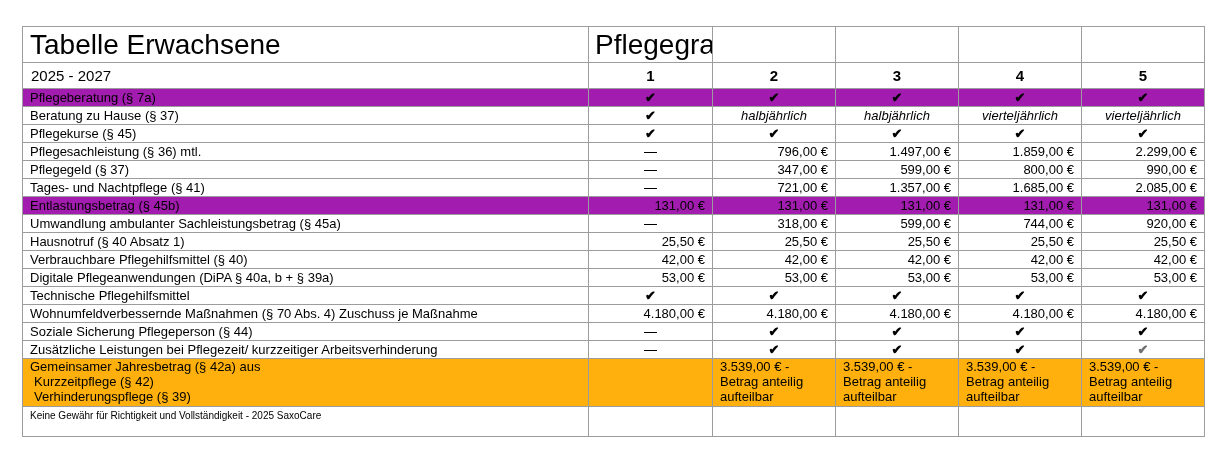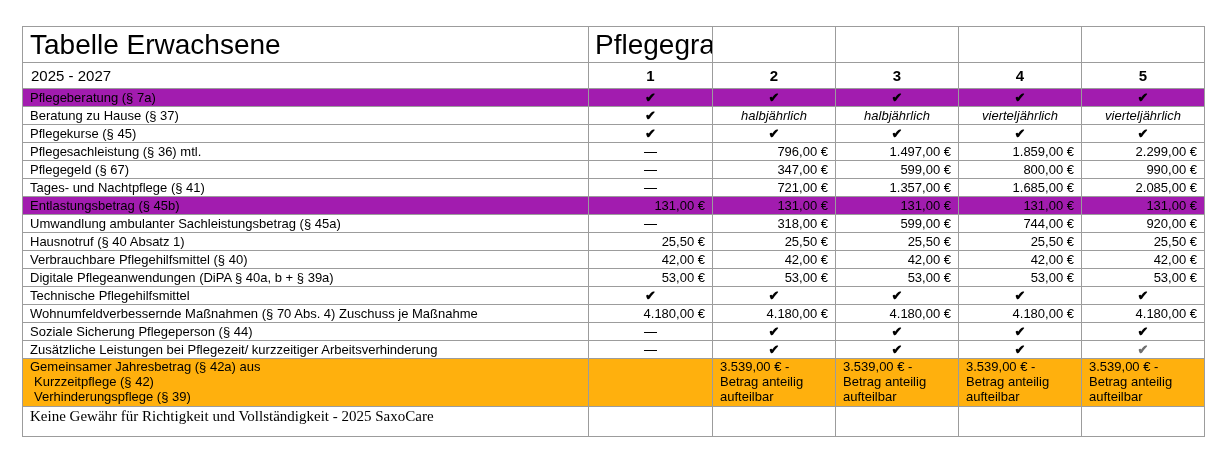--- a/index.html
+++ b/index.html
@@ -56,22 +56,22 @@
     padding-top: 0; padding-bottom: 2px;
   }
   tr.row-joint .sub-line { padding-left: 4px; }
   
   tr.row-footer td {
     height: 30px;
     vertical-align: top;
     padding-top: 3px;
   }
   tr.row-footer td.note {
-    font-family: Liberation Serif, serif;
-    font-size: 15px;
+    font-family: Liberation Sans, sans-serif;
+    font-size: 10px;
     line-height: 12px;
   }
 </style>
 </head>
 <body>
 
 <div class="sheet">
   <table class="benefits">
     <colgroup>
       <col style="width:566px">
@@ -129,21 +129,21 @@
         </tr>
         <tr class="data-row">
           <td>Pflegesachleistung (§ 36) mtl.</td>
           <td class="cell-center">—</td>
           <td class="cell-right">796,00 €</td>
           <td class="cell-right">1.497,00 €</td>
           <td class="cell-right">1.859,00 €</td>
           <td class="cell-right">2.299,00 €</td>
         </tr>
         <tr class="data-row">
-          <td>Pflegegeld (§ 67)</td>
+          <td>Pflegegeld (§ 37)</td>
           <td class="cell-center">—</td>
           <td class="cell-right">347,00 €</td>
           <td class="cell-right">599,00 €</td>
           <td class="cell-right">800,00 €</td>
           <td class="cell-right">990,00 €</td>
         </tr>
         <tr class="data-row">
           <td>Tages- und Nachtpflege (§ 41)</td>
           <td class="cell-center">—</td>
           <td class="cell-right">721,00 €</td>

